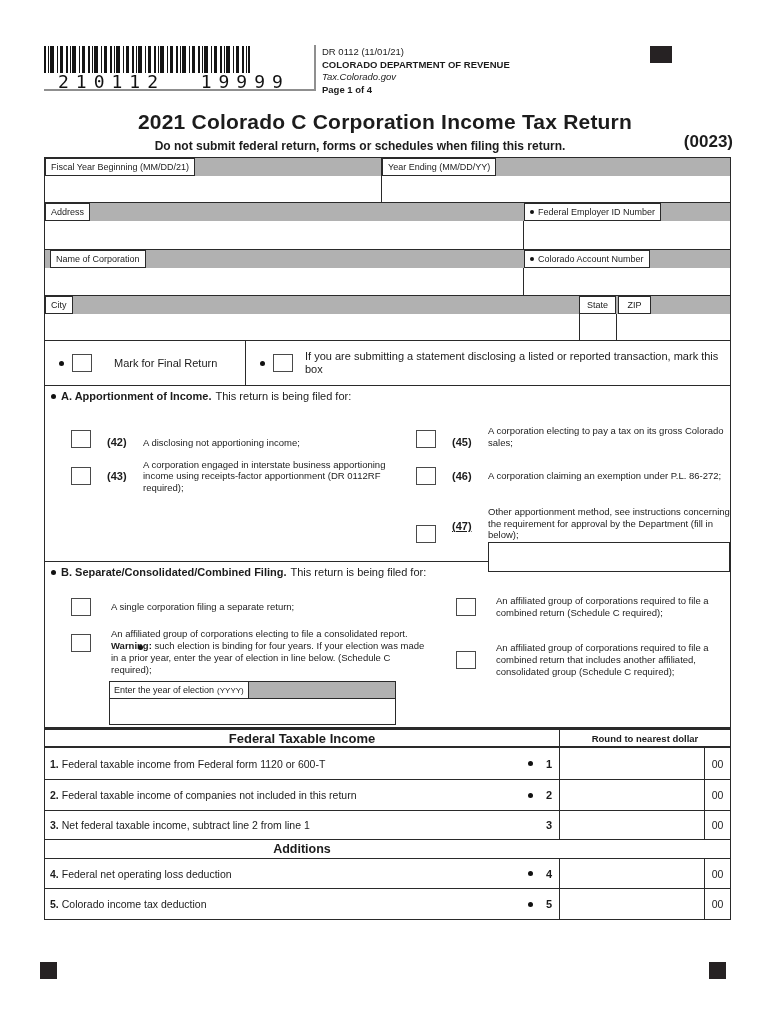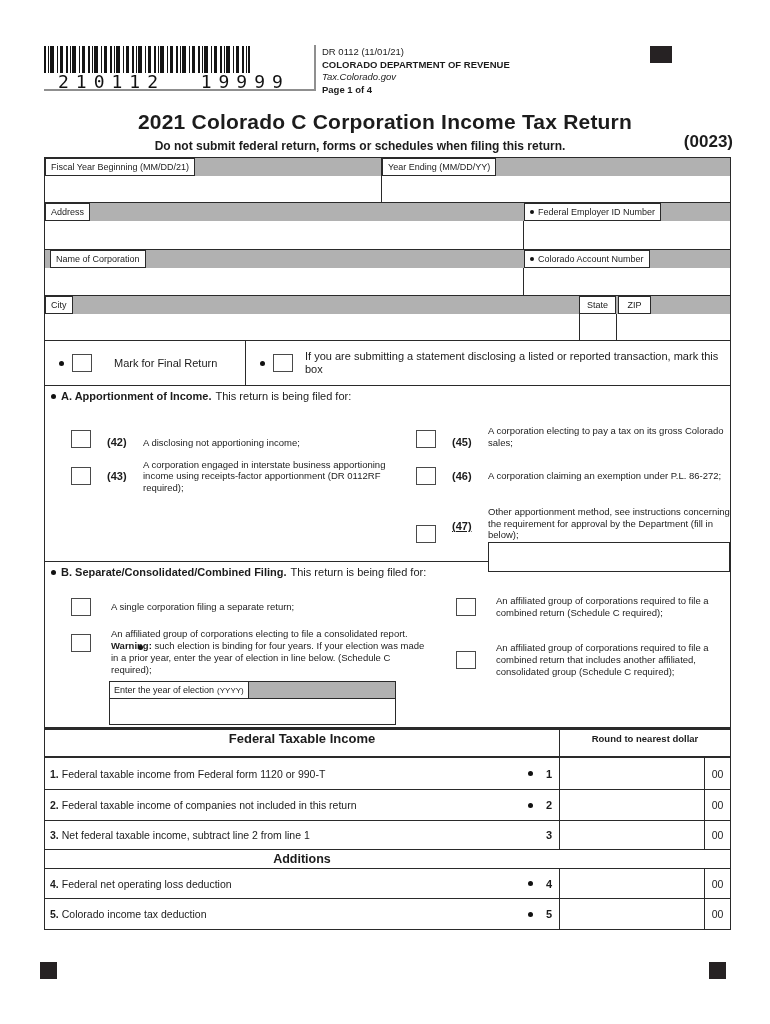--- a/index.html
+++ b/index.html
@@ -73,21 +73,21 @@
   .yr-widget { position:relative; margin:5px 0 0 38px; width:287px; border:1px solid #2a2a2a; background:#fff; }
   .yr-strip { height:17px; display:flex; }
   .yr-label { background:#fff; border-right:1px solid #2a2a2a; border-bottom:1px solid #2a2a2a; font-size:9px; display:flex; align-items:center; padding:0 4px; white-space:nowrap; }
   .yr-label .fmt { font-size:8px; margin-left:3px; }
   .yr-gray { flex:1; background:#b1b1b1; border-bottom:1px solid #2a2a2a; }
   .yr-input { height:25px; background:#fff; }
   .yr-dot { position:absolute; left:28px; margin-top:-37px; }
 
   
   .income-table { border-top:0.5px solid #2a2a2a; }
-  .t-header { display:flex; height:28px; border-bottom:2px solid #2a2a2a; }
+  .t-header { display:flex; height:18px; border-bottom:2px solid #2a2a2a; }
   .t-header .t-title { width:514px; text-align:center; font-size:13px; font-weight:bold; line-height:17px; }
   .t-header .t-round { flex:1; border-left:1px solid #2a2a2a; text-align:center; font-size:9.5px; font-weight:bold; line-height:17px; }
   .t-row { display:flex; border-bottom:1px solid #2a2a2a; }
   .t-row:last-child { border-bottom:none; }
   .t-label { width:514px; display:flex; align-items:center; padding-left:5px; font-size:10.5px; }
   .t-label .rnum { font-weight:bold; margin-right:3px; }
   .t-lineno { margin-left:auto; display:flex; align-items:center; padding-right:7px; }
   .t-lineno .dot { margin-right:13px; }
   .t-lineno .ln { font-weight:bold; font-size:11px; }
   .t-amount { width:145px; border-left:1px solid #2a2a2a; background:#fff; }
@@ -274,21 +274,21 @@
 
     <div class="income-table">
       <div class="t-header">
         <div class="t-title">Federal Taxable Income</div>
         <div class="t-round">Round to nearest dollar</div>
       </div>
 
       <div class="t-row rh32">
         <div class="t-label">
           <span class="rnum">1.</span>
-          <span>Federal taxable income from Federal form 1120 or 990-T</span>
+          <span>Federal taxable income from Federal form 1120 or 600-T</span>
           <span class="t-lineno">
             <span class="dot"></span>
             <span class="ln">1</span>
           </span>
         </div>
         <div class="t-amount"></div>
         <div class="t-cents">00</div>
       </div>
 
       <div class="t-row rh31">

